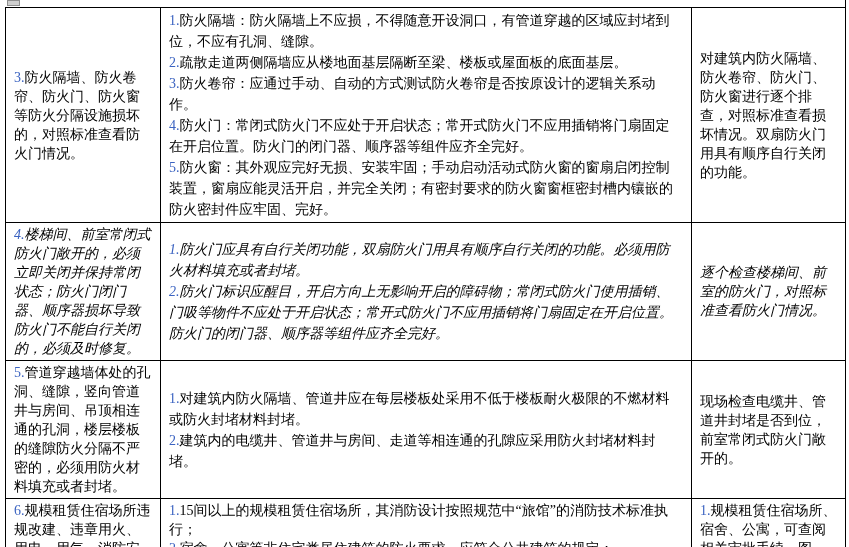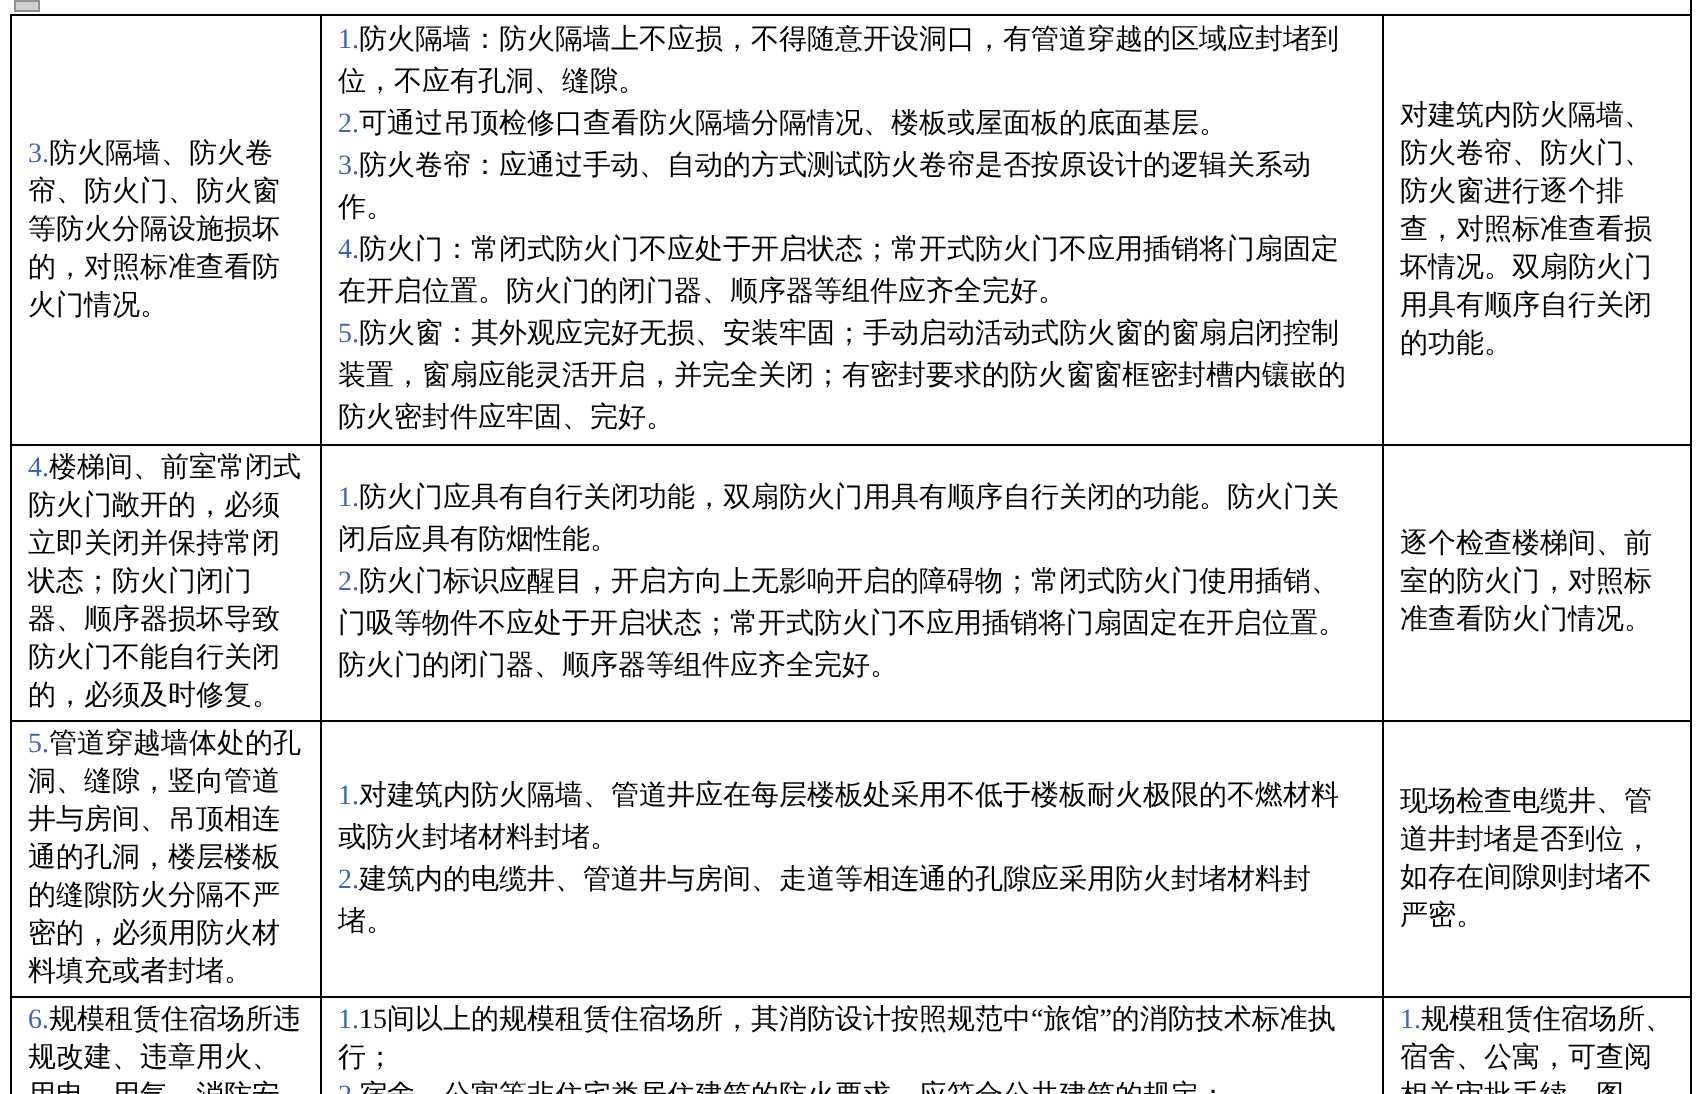--- a/index.html
+++ b/index.html
@@ -48,21 +48,21 @@
   td {
     border: 1px solid var(--border-color, #000);
     vertical-align: middle;
     padding: 2px 8px;
     font-size: 14px;
     color: #000;
     overflow: hidden;
     box-sizing: border-box;
   }
   tr.r1 { height: 210px; }
-  tr.r2 { height: 134px; }
+  tr.r2 { height: 134px; font-style: italic; }
   tr.r3 { height: 131px; }
   tr.r4 { height: 59px; }
   tr.r4 td { vertical-align: top; }
   .clip4 { max-height: 55px; overflow: hidden; }
   td.side { line-height: 19px; }
   td.mid  { line-height: 21px; }
   tr.r4 td { line-height: 19px; }
   p.para { margin: 0; text-align: left; word-break: break-all; }
   .num { color: var(--num-color, #3b63c1); }
 </style>
@@ -80,53 +80,53 @@
       <col style="width:154px">
     </colgroup>
 
     <tbody>
         <tr class="r1">
       <td class="side">
         <p class="para"><span class="num">3.</span><span>防火隔墙、防火卷帘、防火门、防火窗等防火分隔设施损坏的，对照标准查看防火门情况。</span></p>
       </td>
       <td class="mid">
         <p class="para"><span class="num">1.</span><span>防火隔墙：防火隔墙上不应损，不得随意开设洞口，有管道穿越的区域应封堵到位，不应有孔洞、缝隙。</span></p>
-        <p class="para"><span class="num">2.</span><span>可通过吊顶检修口查看防火隔墙分隔情况、楼板或屋面板的底面基层。</span></p>
+        <p class="para"><span class="num">2.</span><span>疏散走道两侧隔墙应从楼地面基层隔断至梁、楼板或屋面板的底面基层。</span></p>
         <p class="para"><span class="num">3.</span><span>防火卷帘：应通过手动、自动的方式测试防火卷帘是否按原设计的逻辑关系动作。</span></p>
         <p class="para"><span class="num">4.</span><span>防火门：常闭式防火门不应处于开启状态；常开式防火门不应用插销将门扇固定在开启位置。防火门的闭门器、顺序器等组件应齐全完好。</span></p>
         <p class="para"><span class="num">5.</span><span>防火窗：其外观应完好无损、安装牢固；手动启动活动式防火窗的窗扇启闭控制装置，窗扇应能灵活开启，并完全关闭；有密封要求的防火窗窗框密封槽内镶嵌的防火密封件应牢固、完好。</span></p>
       </td>
       <td class="side">
         <p class="para"><span>对建筑内防火隔墙、防火卷帘、防火门、防火窗进行逐个排查，对照标准查看损坏情况。双扇防火门用具有顺序自行关闭的功能。</span></p>
       </td>
     </tr>
 
     <tr class="r2">
       <td class="side">
         <p class="para"><span class="num">4.</span><span>楼梯间、前室常闭式防火门敞开的，必须立即关闭并保持常闭状态；防火门闭门器、顺序器损坏导致防火门不能自行关闭的，必须及时修复。</span></p>
       </td>
       <td class="mid">
-        <p class="para"><span class="num">1.</span><span>防火门应具有自行关闭功能，双扇防火门用具有顺序自行关闭的功能。防火门关闭后应具有防烟性能。</span></p>
+        <p class="para"><span class="num">1.</span><span>防火门应具有自行关闭功能，双扇防火门用具有顺序自行关闭的功能。必须用防火材料填充或者封堵。</span></p>
         <p class="para"><span class="num">2.</span><span>防火门标识应醒目，开启方向上无影响开启的障碍物；常闭式防火门使用插销、门吸等物件不应处于开启状态；常开式防火门不应用插销将门扇固定在开启位置。防火门的闭门器、顺序器等组件应齐全完好。</span></p>
       </td>
       <td class="side">
         <p class="para"><span>逐个检查楼梯间、前室的防火门，对照标准查看防火门情况。</span></p>
       </td>
     </tr>
 
     <tr class="r3">
       <td class="side">
         <p class="para"><span class="num">5.</span><span>管道穿越墙体处的孔洞、缝隙，竖向管道井与房间、吊顶相连通的孔洞，楼层楼板的缝隙防火分隔不严密的，必须用防火材料填充或者封堵。</span></p>
       </td>
       <td class="mid">
         <p class="para"><span class="num">1.</span><span>对建筑内防火隔墙、管道井应在每层楼板处采用不低于楼板耐火极限的不燃材料或防火封堵材料封堵。</span></p>
         <p class="para"><span class="num">2.</span><span>建筑内的电缆井、管道井与房间、走道等相连通的孔隙应采用防火封堵材料封堵。</span></p>
       </td>
       <td class="side">
-        <p class="para"><span>现场检查电缆井、管道井封堵是否到位，如存在间隙则封堵不严密。</span></p>
+        <p class="para"><span>现场检查电缆井、管道井封堵是否到位，前室常闭式防火门敞开的。</span></p>
       </td>
     </tr>
 
     <tr class="r4">
       <td class="side">
         <div class="clip4">
           <p class="para"><span class="num">6.</span><span>规模租赁住宿场所违规改建、违章用火、用电、用气、消防安全管</span></p>
         </div>
       </td>
       <td class="mid">

